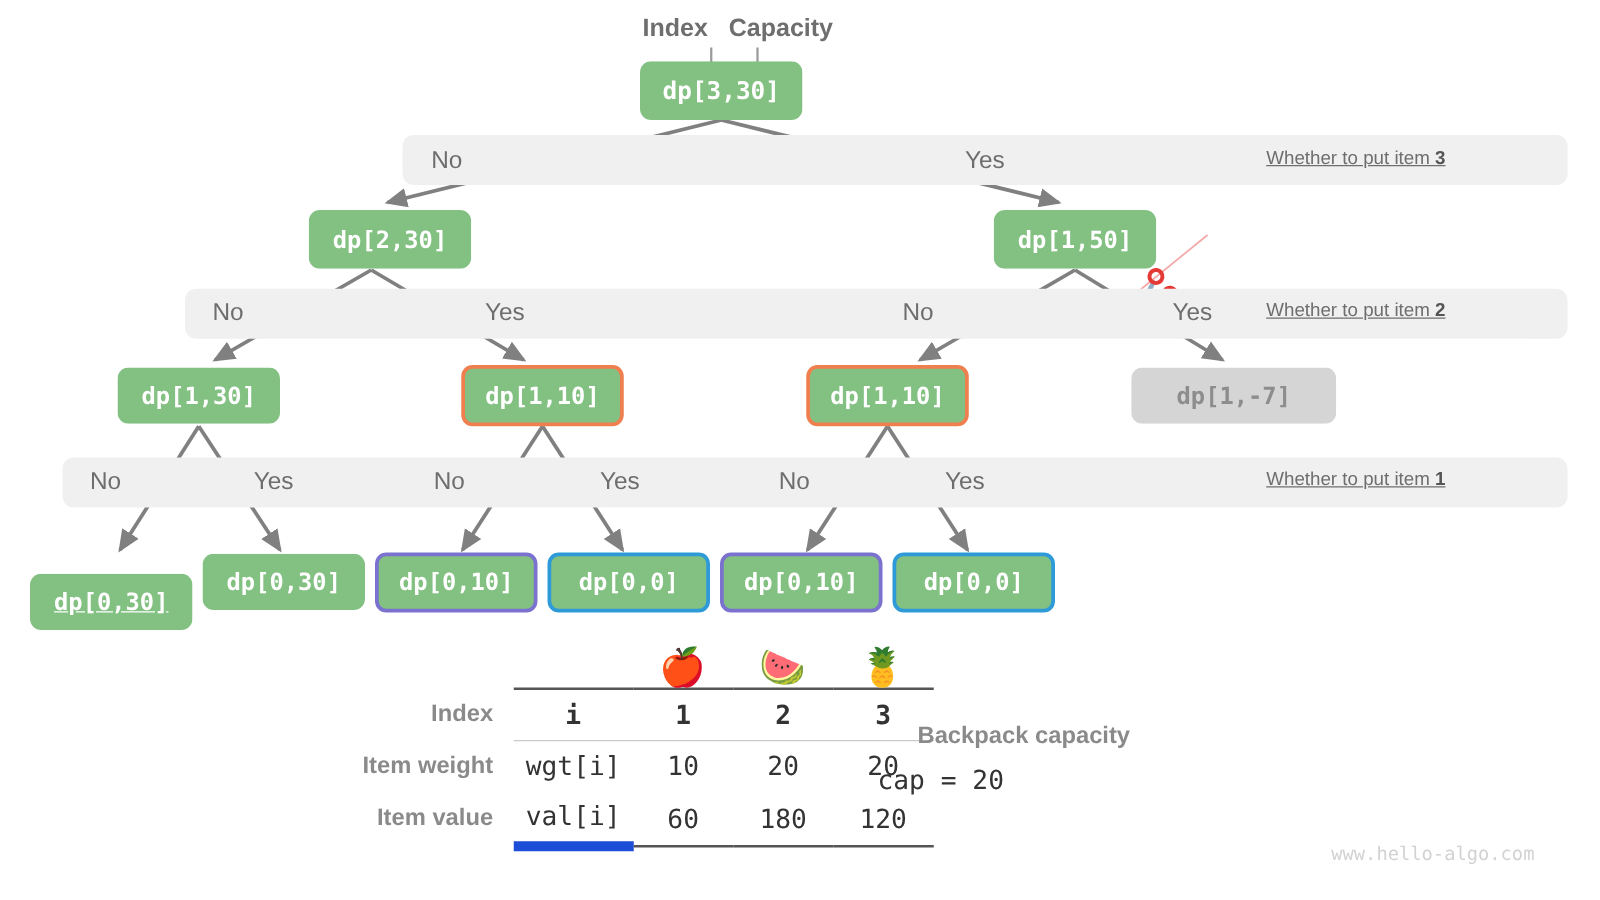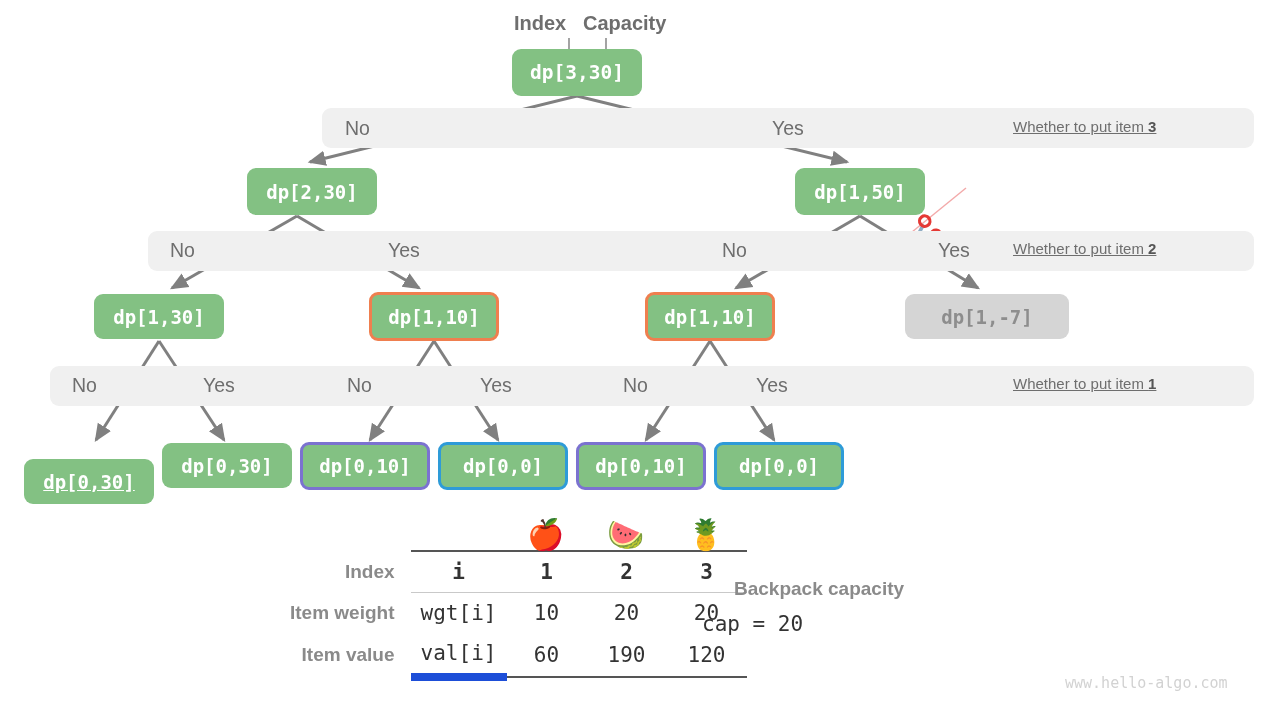--- a/index.html
+++ b/index.html
@@ -248,21 +248,21 @@
         <td class="rowlabel">Item weight</td>
         <td class="mono" style="border-top:1.5px solid #c9c9c9;padding:8px 0;">wgt[i]</td>
         <td class="cellnum" style="border-top:1.5px solid #c9c9c9;padding:8px 0;">10</td>
         <td class="cellnum" style="border-top:1.5px solid #c9c9c9;padding:8px 0;">20</td>
         <td class="cellnum" style="border-top:1.5px solid #c9c9c9;padding:8px 0;">20</td>
       </tr>
       <tr>
         <td class="rowlabel">Item value</td>
         <td class="mono" style="border-bottom:8px solid #1d4ed8;padding:8px 0;">val[i]</td>
         <td class="cellnum" style="border-bottom:2px solid #555;padding:8px 0;">60</td>
-        <td class="cellnum" style="border-bottom:2px solid #555;padding:8px 0;">190</td>
+        <td class="cellnum" style="border-bottom:2px solid #555;padding:8px 0;">180</td>
         <td class="cellnum" style="border-bottom:2px solid #555;padding:8px 0;">120</td>
       </tr>
     </tbody>
       </table>
   </div>
 
   <div id="cap-note">
     <div id="cap-title">Backpack capacity</div>
     <div id="cap-value">cap = 20</div>
   </div>

